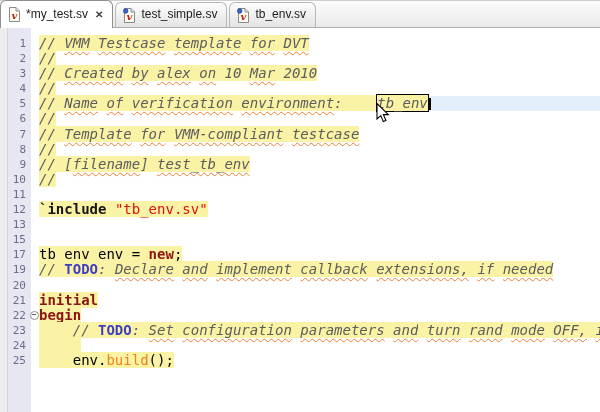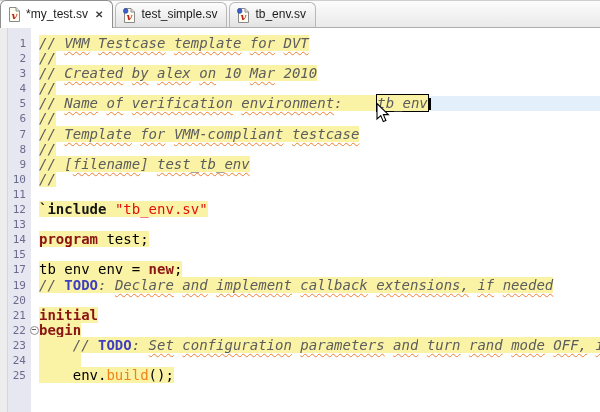--- a/index.html
+++ b/index.html
@@ -155,25 +155,20 @@
         <span class="ln">12</span>
         <span class="fold"></span>
         <span class="code"><span class="seg d">`include</span><span class="seg p"> </span><span class="seg s">"tb_env.sv"</span></span>
       </div>
       <div class="row">
         <span class="ln">13</span>
         <span class="fold"></span>
         <span class="code"></span>
       </div>
       <div class="row">
-        <span class="ln">14</span>
-        <span class="fold"></span>
-        <span class="code"><span class="seg k">program</span><span class="seg p"> test;</span></span>
-      </div>
-      <div class="row">
         <span class="ln">15</span>
         <span class="fold"></span>
         <span class="code"></span>
       </div>
       <div class="row">
         <span class="ln">17</span>
         <span class="fold"></span>
         <span class="code"><span class="seg p">tb_env env = </span><span class="seg k">new</span><span class="seg p">;</span></span>
       </div>
       <div class="row">

